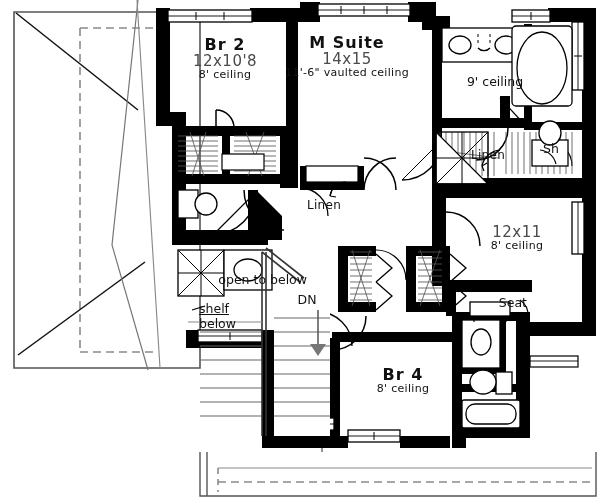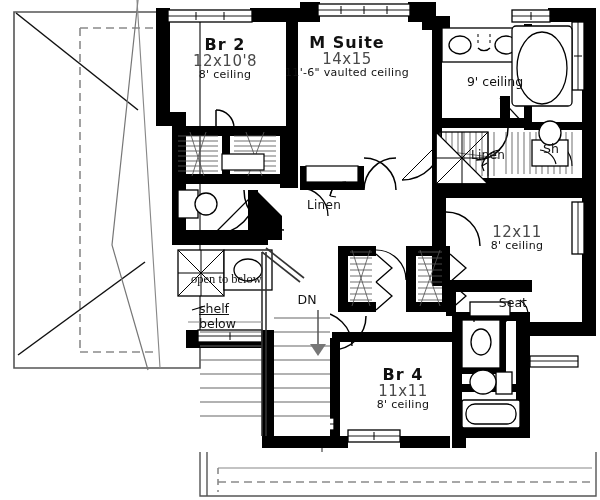--- a/index.html
+++ b/index.html
@@ -432,33 +432,32 @@
     <div class="rm-ceil">11'-6" vaulted ceiling</div>
   </div>
 
   <div class="lbl" style="left:462px;top:224px;width:110px;">
     <div class="rm-dim">12x11</div>
     <div class="rm-ceil">8' ceiling</div>
   </div>
 
   <div class="lbl" style="left:348px;top:366px;width:110px;">
     <div class="rm-name">Br 4</div>
-    <div class="rm-dim">11x11</div>
     <div class="rm-ceil">8' ceiling</div>
   </div>
 
   <div class="lbl note-b" style="left:455px;top:62px;width:80px;margin-top:13px;">9' ceiling</div>
 
   <div class="lbl note" style="left:465px;top:149px;width:46px;">Linen</div>
 
   <div class="lbl note-b" style="left:538px;top:142px;width:26px;">Sh</div>
 
   <div class="lbl note" style="left:301px;top:199px;width:46px;">Linen</div>
 
-  <div class="lbl note-b" style="left:191px;top:273px;width:116px;text-align:left;font-family:Liberation Serif, serif;">open to below</div>
+  <div class="lbl note-b" style="left:191px;top:273px;width:116px;text-align:right;">open to below</div>
 
   <div class="lbl note-b" style="left:199px;top:302px;width:56px;text-align:left;text-decoration:underline;">shelf</div>
 
   <div class="lbl note-b" style="left:199px;top:317px;width:56px;text-align:left;">below</div>
 
   <div class="lbl note-b" style="left:292px;top:293px;width:30px;">DN</div>
 
   <div class="lbl note-b" style="left:487px;top:296px;width:40px;text-align:right;">Seat</div>
 
 </div>

